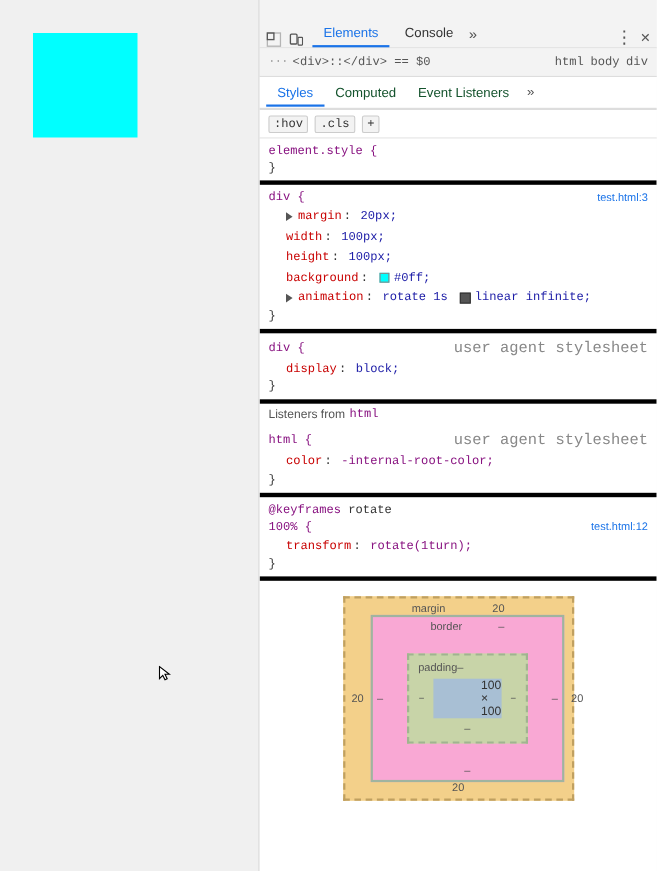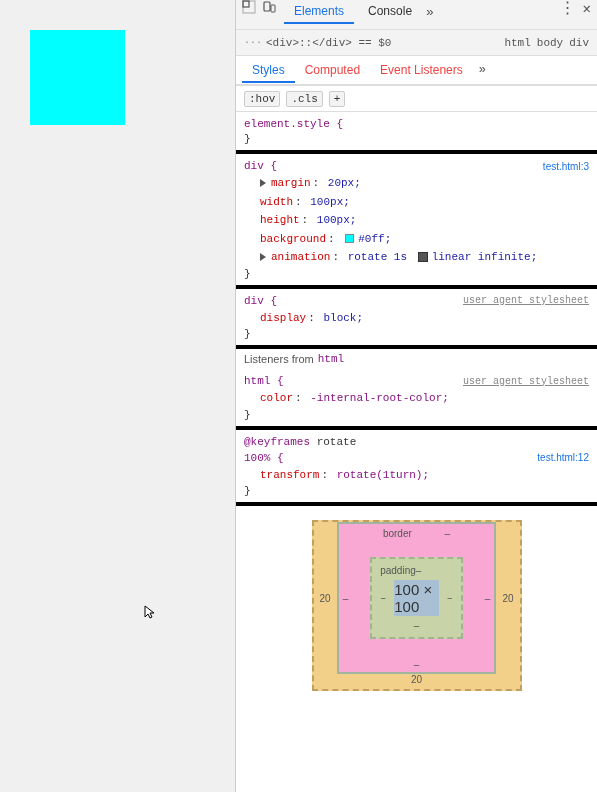--- a/index.html
+++ b/index.html
@@ -42,22 +42,22 @@
       height: 792px;
       background: #ffffff;
       border-left: 1px solid #ccc;
       display: flex;
       flex-direction: column;
     }
 
     
     .devtools-topbar {
       display: flex;
-      align-items: flex-start;
-      height: 30px;
+      align-items: flex-end;
+      height: 44px;
       background: #f3f3f3;
       border-bottom: 1px solid #ddd;
       padding: 0 6px;
       flex-shrink: 0;
     }
 
     .devtools-topbar-icons {
       display: flex;
       align-items: center;
       gap: 6px;
@@ -120,21 +120,21 @@
       background: #fff;
       padding: 0 6px;
       flex-shrink: 0;
     }
 
     .subtab {
       padding: 4px 10px;
       font-family: Arial, sans-serif;
       font-size: 12px;
       cursor: pointer;
-      color: #ef4444;
+      color: #14532d;
       border-bottom: 2px solid transparent;
       margin-bottom: -2px;
     }
 
     .subtab.active {
       color: #1a73e8;
       border-bottom: 2px solid #1a73e8;
     }
 
     .subtabs-overflow {
@@ -272,23 +272,22 @@
       gap: 4px;
     }
 
     .inherited-tag {
       color: #881280;
       font-family: 'Courier New', monospace;
     }
 
     .user-agent-label {
       font-family: 'Courier New', monospace;
-      font-size: 10px;
+      font-size: 14px;
       color: #888;
-      text-decoration: underline;
     }
 
     .keyframes-row {
       padding: 2px 8px;
       font-family: 'Courier New', monospace;
       font-size: 11px;
       color: #333;
     }
 
     .at-rule { color: #881280; }
@@ -379,23 +378,24 @@
       font-family: Arial, sans-serif;
     }
 
     .box-content {
       background: #a8bfd4;
       margin: 4px;
       height: 36px;
       display: flex;
       align-items: center;
       justify-content: center;
-      font-size: 15px;
+      font-size: 11px;
       color: #333;
       font-family: Arial, sans-serif;
+      padding-left: 43px;
     }
 
     .box-padding-label-bottom {
       text-align: center;
       padding: 0 4px 2px;
       font-size: 10px;
       color: #555;
       font-family: Arial, sans-serif;
     }
 
@@ -605,20 +605,24 @@
         <span class="prop-name">transform</span>
         <span class="prop-colon">:</span>
         <span class="prop-value purple">&nbsp;rotate(1turn);</span>
       </div>
       <div class="style-close-brace">}</div>
     </div>
 
     <div class="box-model-section">
 
       <div class="box-outer">
+        <div class="box-margin-label-top">
+          <span>margin</span>
+          <span style="margin-left: 40px;">20</span>
+        </div>
         <div class="box-row">
           <span class="box-side-label">20</span>
           <div class="box-inner-wrapper">
 
             <div class="box-border">
               <div class="box-border-label-top">
                 <span>border</span>
                 <span style="margin-left:30px;">–</span>
               </div>
               <div class="box-border-row">

